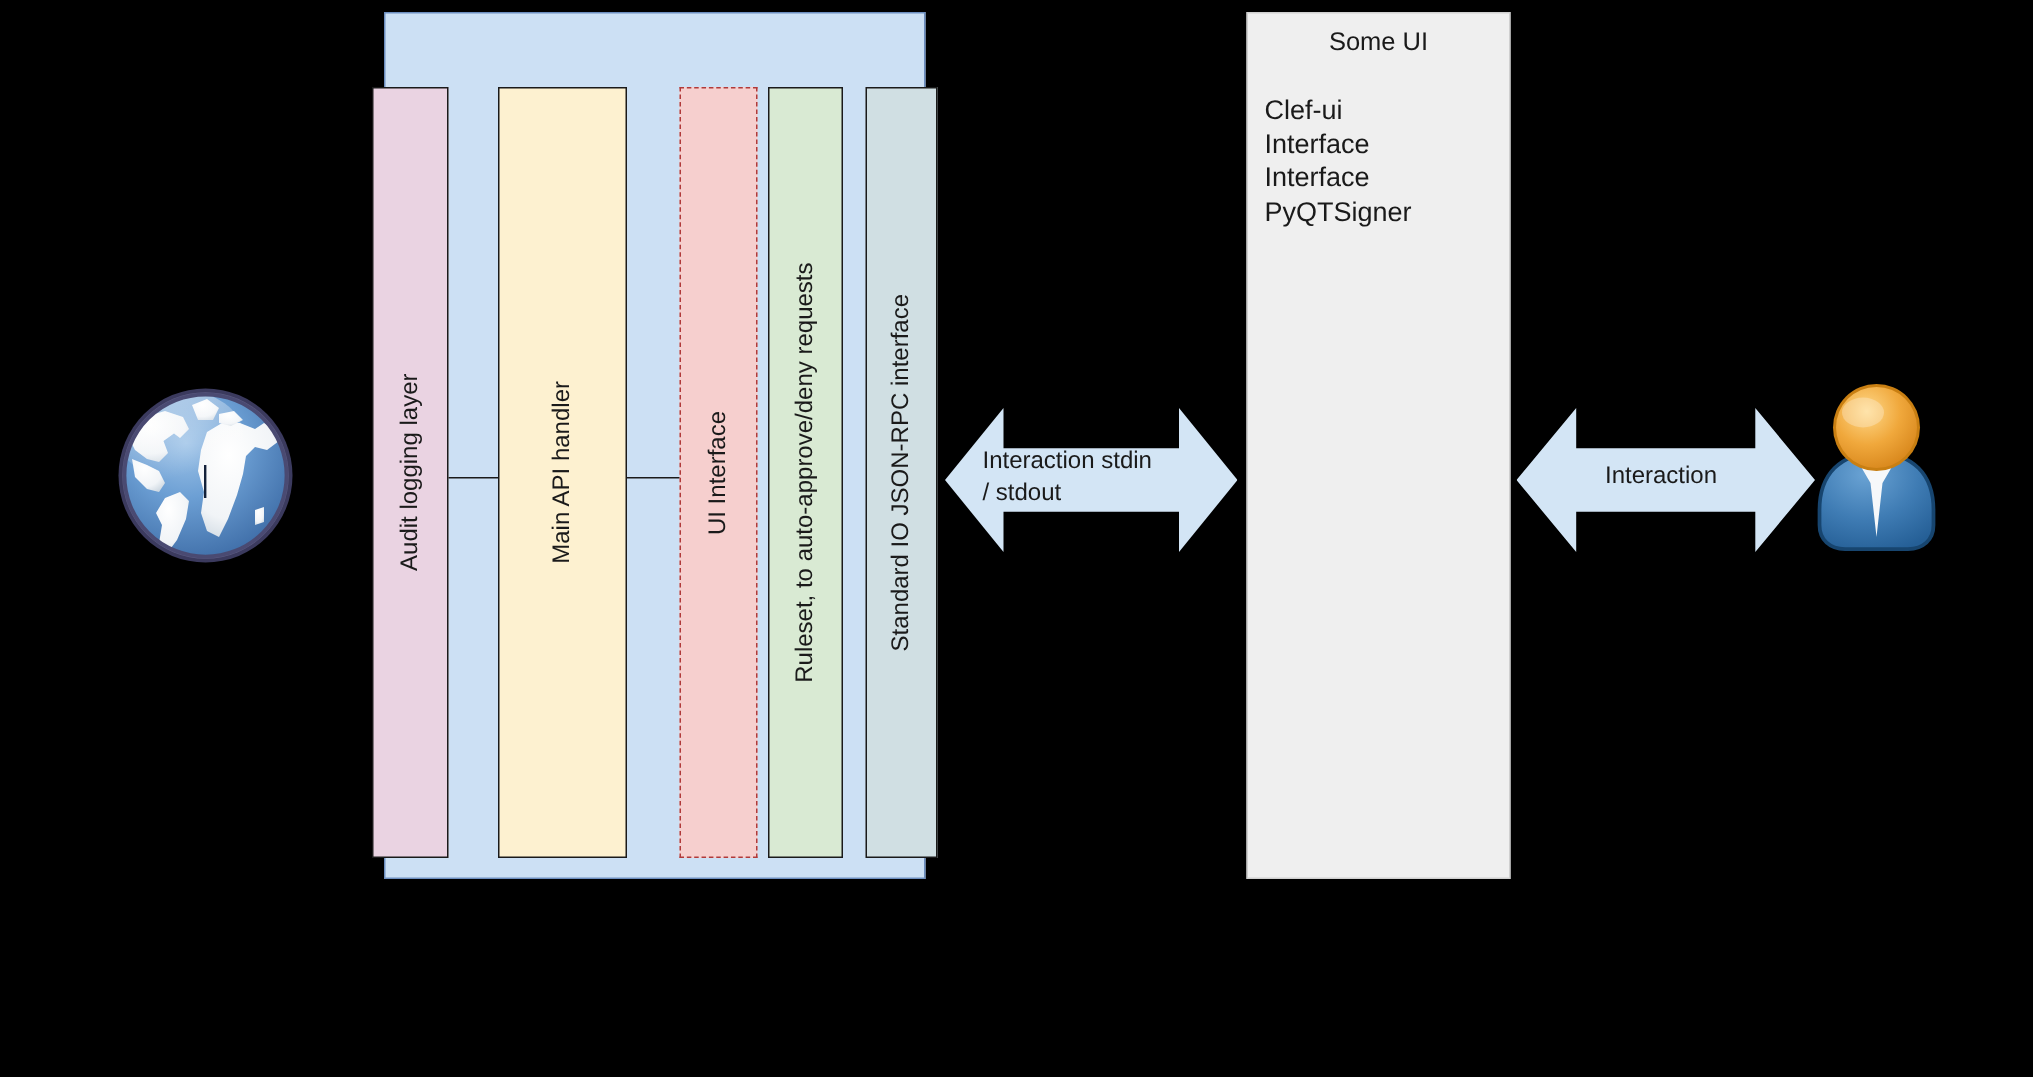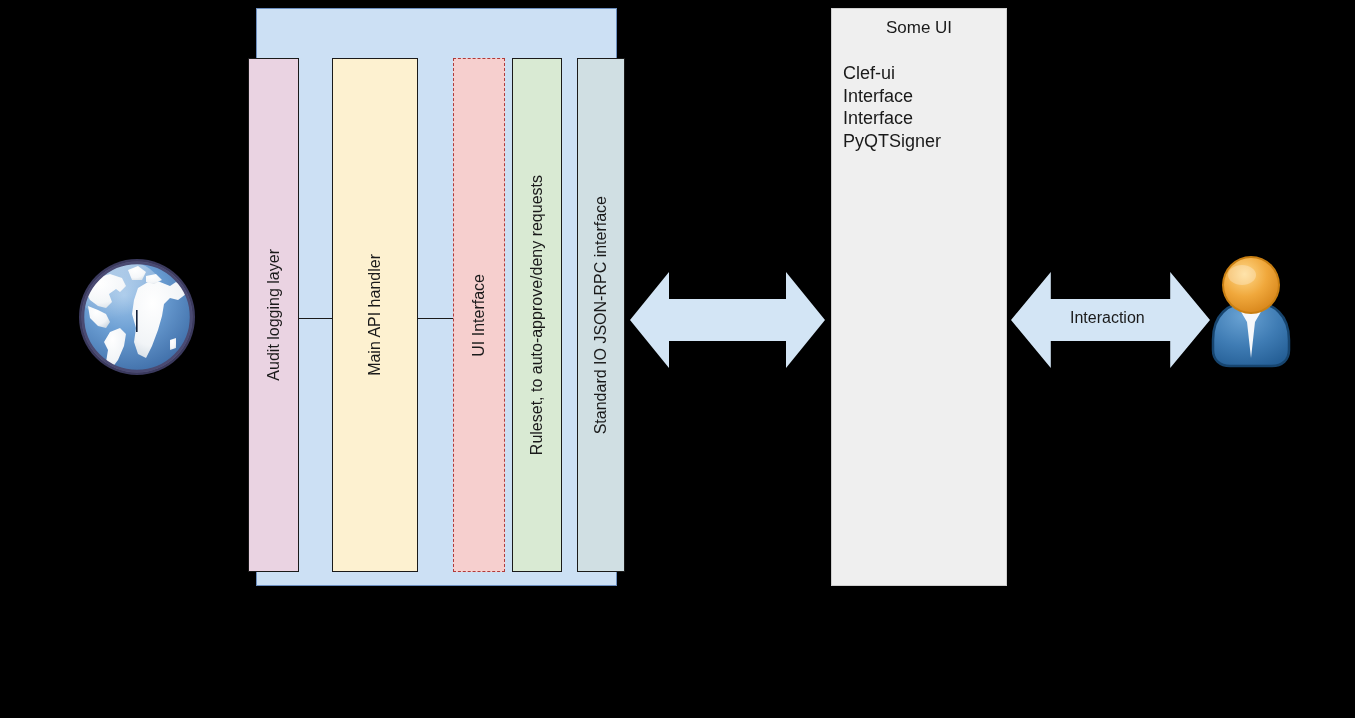--- a/index.html
+++ b/index.html
@@ -224,20 +224,22 @@
 
   <div class="col col-ruleset">
     <span class="col-label">Ruleset, to auto-approve/deny requests</span>
   </div>
 
   <div class="col col-stdio">
     <span class="col-label">Standard IO JSON-RPC interface</span>
   </div>
 
   <div class="arrow arrow-1"></div>
+  <div class="arrow-label arrow-label-1">Interaction stdin
+/ stdout</div>
 
   <div class="ui-box"></div>
   <div class="ui-title">Some UI</div>
   <div class="ui-list">
     <div>Clef-ui</div>
     <div>Interface</div>
     <div>Interface</div>
     <div>PyQTSigner</div>
   </div>
 

